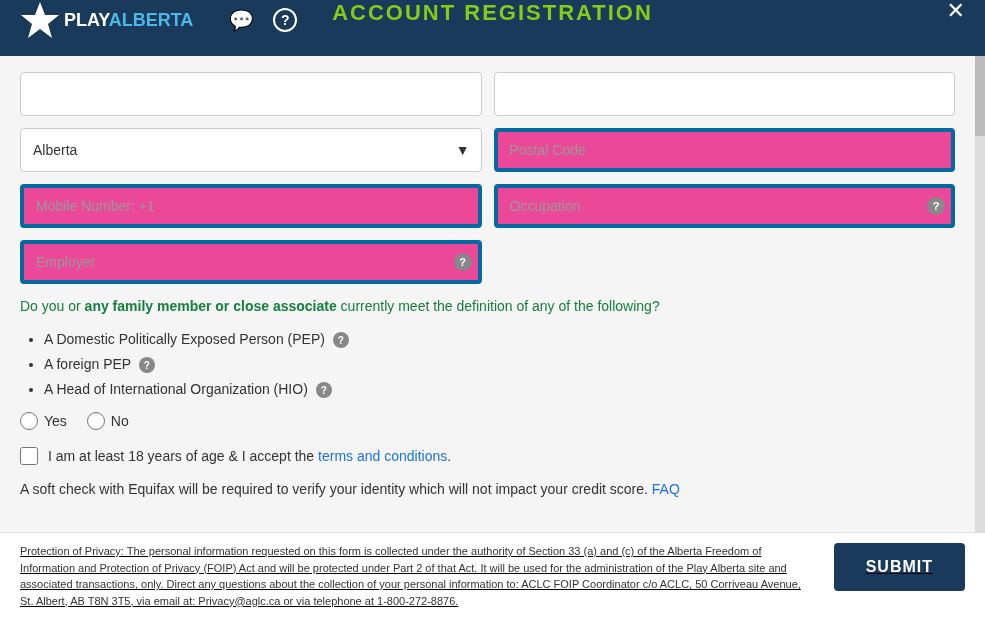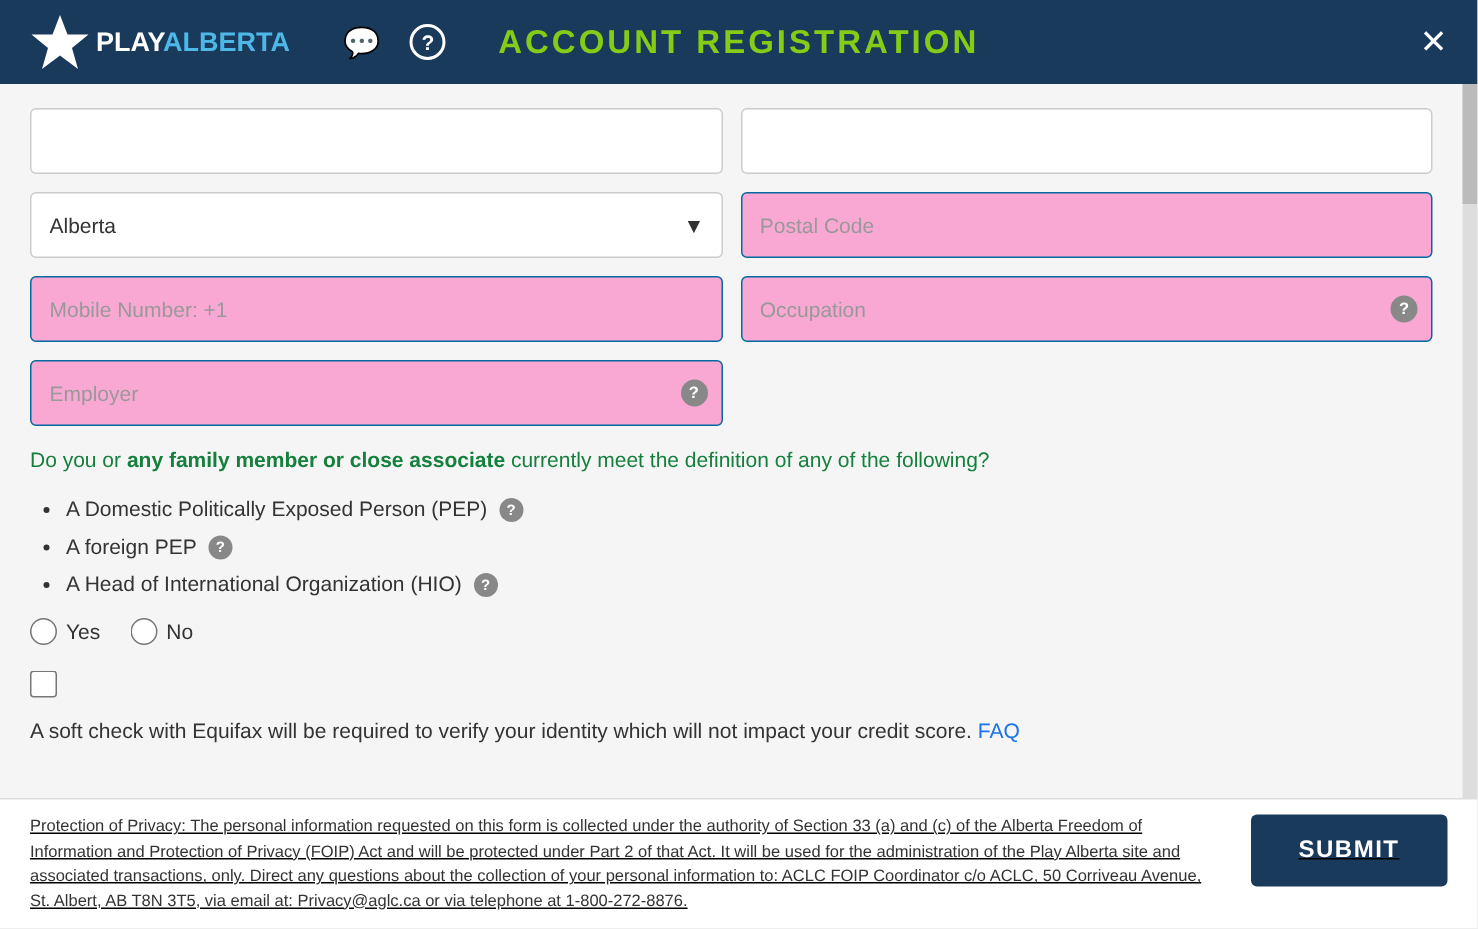--- a/index.html
+++ b/index.html
@@ -18,21 +18,21 @@
       background: #fff;
       display: flex;
       flex-direction: column;
       position: relative;
     }
 
     
     .modal-header {
       background: #1a3a5c;
       display: flex;
-      align-items: center;
+      align-items: flex-start;
       justify-content: center;
       padding: 0 20px;
       height: 56px;
       position: relative;
       flex-shrink: 0;
     }
 
     .logo-area {
       position: absolute;
       left: 20px;
@@ -130,26 +130,26 @@
     }
 
     .form-field {
       flex: 1;
       position: relative;
     }
 
     .form-input {
       width: 100%;
       height: 44px;
-      border: 1px solid #0369a1;
+      border: 4px solid #0369a1;
       border-radius: 4px;
       padding: 0 36px 0 12px;
       font-size: 14px;
       color: #333;
-      background: #f9a8d4;
+      background: #ec4899;
       outline: none;
     }
 
     .form-input::placeholder {
       color: #999;
     }
 
     .help-icon {
       position: absolute;
       right: 10px;
@@ -469,20 +469,23 @@
           <label class="radio-label">
             <input class="radio-input" type="radio" name="pep" value="no" style="">
             <span>No</span>
           </label>
         </div>
       </div>
 
       <div class="checkbox-section">
         <label class="checkbox-label">
           <input class="checkbox-input" type="checkbox" style="">
+          <span>
+            <span>I am at least 18 years of age &amp; I accept the </span><a href="#" class="terms-link">terms and conditions</a><span>.</span>
+          </span>
         </label>
       </div>
 
       <p class="equifax-notice">
         <span>A soft check with Equifax will be required to verify your identity which will not impact your credit score.</span> <a href="#" class="faq-link">FAQ</a>
       </p>
 
     </div>
 
     <div class="scroll-track">

